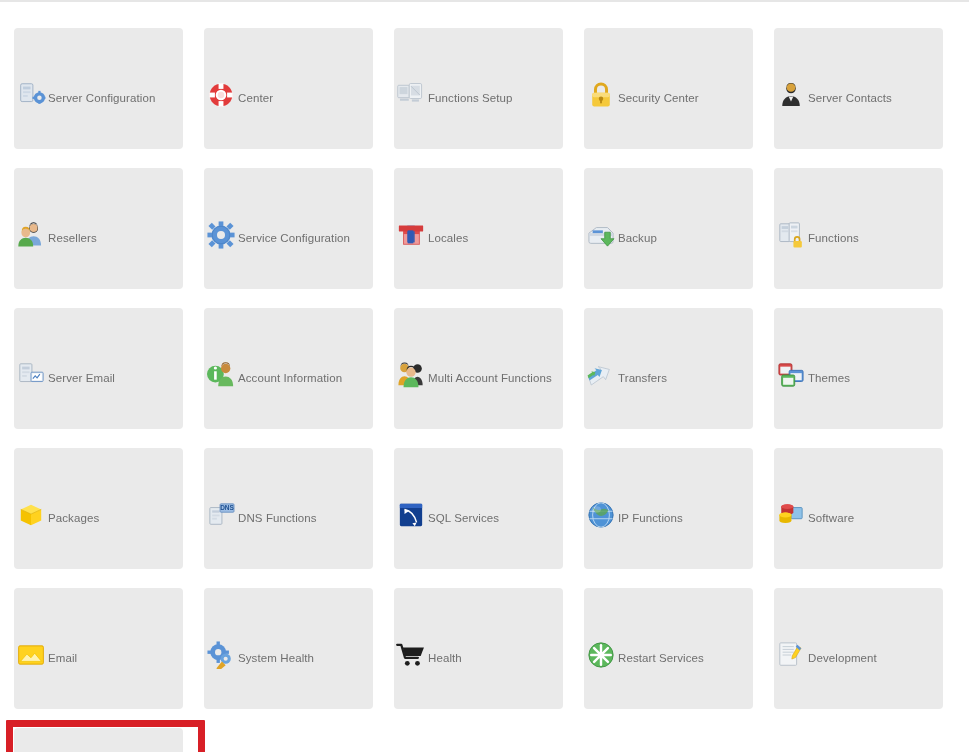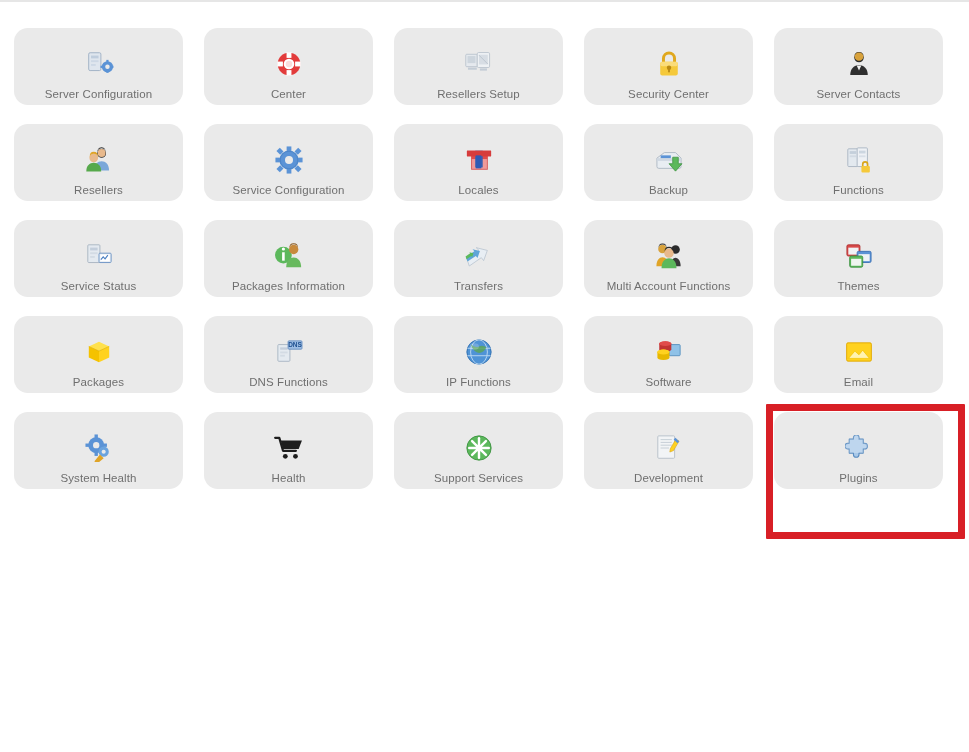--- a/index.html
+++ b/index.html
@@ -37,25 +37,24 @@
     width: 941px;
     display: grid;
     grid-template-columns: repeat(5, 169px);
     column-gap: 21px;
     row-gap: 19px;
   }
 
   .card {
     position: relative;
     width: 169px;
-    height: 77px;
+    height: 121px;
     background: #eaeaea;
-    border-radius: 14px;
+    border-radius: 4px;
     display: flex;
-    flex-direction: column;
     align-items: center;
     justify-content: flex-start;
     padding-top: 19px;
     cursor: pointer;
     user-select: none;
   }
 
   .card .icon-wrap {
     width: 34px;
     height: 34px;
@@ -139,21 +138,21 @@
           <svg width="30" height="28" viewBox="0 0 34 30">
       <rect x="2" y="4" width="13" height="14" rx="1" fill="#e5e9ee" stroke="#b9c3cd"></rect>
       <rect x="4" y="6" width="9" height="8" fill="#cdd5dd"></rect>
       <rect x="4.5" y="19" width="10" height="2.5" fill="#c3ccd6"></rect>
       <rect x="15" y="2" width="14" height="17" rx="1.5" fill="#eef1f4" stroke="#b9c3cd"></rect>
       <rect x="17" y="4.5" width="10" height="11" fill="#d7dde4"></rect>
       <path d="M17 5 L27 15" stroke="#b9c3cd" stroke-width="1"></path>
       <rect x="18" y="20" width="8" height="2.5" fill="#c3ccd6"></rect>
           </svg>
         </span>
-        <span class="card-label">Resellers Setup</span>
+        <span class="card-label">Functions Setup</span>
       </div>
       <div class="card">
         <span class="icon-wrap">
           <svg width="24" height="28" viewBox="0 0 26 30">
       <path d="M7 13 V9 a6 6 0 0 1 12 0 v4" fill="none" stroke="#e0a81e" stroke-width="3.2"></path>
       <rect x="3.5" y="12.5" width="19" height="15" rx="2.2" fill="#f5c93b"></rect>
       <rect x="3.5" y="12.5" width="19" height="5" rx="2.2" fill="#fadc7a"></rect>
       <circle cx="13" cy="19" r="2.4" fill="#b98a14"></circle>
       <rect x="12" y="19" width="2" height="5" fill="#b98a14"></rect>
           </svg>
@@ -250,62 +249,62 @@
           <svg width="30" height="28" viewBox="0 0 32 30">
       <rect x="4" y="3" width="13" height="19" rx="1" fill="#e4eaf0" stroke="#a9b5c2"></rect>
       <rect x="6.5" y="6" width="8" height="3" fill="#c3cedb"></rect>
       <rect x="6.5" y="11" width="8" height="2" fill="#d3dbe4"></rect>
       <rect x="6.5" y="15" width="5" height="2" fill="#d3dbe4"></rect>
       <rect x="16" y="12" width="13" height="10" rx="1" fill="#e8eef5" stroke="#6d93c4"></rect>
       <rect x="17.5" y="13.5" width="10" height="7" fill="#ffffff"></rect>
       <path d="M18 19 l2.5 -3 l2 2 l3 -4" stroke="#4a7fc1" stroke-width="1.2" fill="none"></path>
           </svg>
         </span>
-        <span class="card-label">Service Status</span>
+        <span class="card-label">Server Email</span>
       </div>
       <div class="card">
         <span class="icon-wrap">
           <svg width="30" height="28" viewBox="0 0 32 30">
       <circle cx="10" cy="14" r="9" fill="#5cb85c"></circle>
       <rect x="8.6" y="11" width="2.8" height="9" fill="#ffffff"></rect>
       <circle cx="10" cy="7.5" r="1.7" fill="#ffffff"></circle>
       <circle cx="21" cy="8" r="5" fill="#c88a3c"></circle>
       <path d="M16.4 7 a4.6 4.6 0 0 1 9.2 0 q0.4 -5.6 -4.6 -5.6 q-5 0 -4.6 5.6z" fill="#8a5a22"></path>
       <path d="M13 27 c0 -7 3.6 -10.5 8 -10.5 s8 3.5 8 10.5z" fill="#68b95e"></path>
           </svg>
         </span>
-        <span class="card-label">Packages Information</span>
-      </div>
-      <div class="card">
-        <span class="icon-wrap">
-          <svg width="30" height="26" viewBox="0 0 32 28">
-      <path d="M3 17 l13 -9 l-3 -3 l12 3 l-4 11 l-2.5 -3.2 l-13 9z" fill="#e8eef4" stroke="#b5c1cd" stroke-width="0.8"></path>
-      <path d="M2 15 l9 -6 l-2 -2.4 l8 2 l-2.6 7.6 l-1.8 -2.2 l-9 6z" fill="#5fa5d8"></path>
-      <path d="M1.5 14.5 l5 -3.4 l-1 -1.2 l4.6 1.1 l-1.5 4.2 l-1 -1.2 l-5 3.4z" fill="#5cb85c"></path>
-          </svg>
-        </span>
-        <span class="card-label">Transfers</span>
+        <span class="card-label">Account Information</span>
       </div>
       <div class="card">
         <span class="icon-wrap">
           <svg width="30" height="28" viewBox="0 0 32 30">
       <circle cx="23" cy="8" r="4.6" fill="#2b2b2b"></circle>
       <path d="M17.5 26 c0 -6 3.1 -9 5.5 -9 s5.5 3 5.5 9z" fill="#3a3a3a"></path>
       <circle cx="9" cy="7.5" r="4.6" fill="#d8a23c"></circle>
       <path d="M4.8 7 a4.3 4.3 0 0 1 8.6 0 q0.4 -5.4 -4.3 -5.4 q-4.7 0 -4.3 5.4z" fill="#2b2b2b"></path>
       <path d="M2.5 26 c0 -6.5 3.2 -9.6 6.5 -9.6 s6.5 3.1 6.5 9.6z" fill="#e0a427"></path>
       <circle cx="16" cy="12" r="5" fill="#e8b98c"></circle>
       <path d="M11.3 11 a4.7 4.7 0 0 1 9.4 0 q0.4 -5.8 -4.7 -5.8 q-5.1 0 -4.7 5.8z" fill="#2b2b2b"></path>
       <path d="M8 28 c0 -7 3.6 -10.5 8 -10.5 s8 3.5 8 10.5z" fill="#5cb85c"></path>
           </svg>
         </span>
         <span class="card-label">Multi Account Functions</span>
       </div>
       <div class="card">
         <span class="icon-wrap">
+          <svg width="30" height="26" viewBox="0 0 32 28">
+      <path d="M3 17 l13 -9 l-3 -3 l12 3 l-4 11 l-2.5 -3.2 l-13 9z" fill="#e8eef4" stroke="#b5c1cd" stroke-width="0.8"></path>
+      <path d="M2 15 l9 -6 l-2 -2.4 l8 2 l-2.6 7.6 l-1.8 -2.2 l-9 6z" fill="#5fa5d8"></path>
+      <path d="M1.5 14.5 l5 -3.4 l-1 -1.2 l4.6 1.1 l-1.5 4.2 l-1 -1.2 l-5 3.4z" fill="#5cb85c"></path>
+          </svg>
+        </span>
+        <span class="card-label">Transfers</span>
+      </div>
+      <div class="card">
+        <span class="icon-wrap">
           <svg width="28" height="26" viewBox="0 0 30 28">
       <rect x="2" y="2" width="14" height="12" rx="1.5" fill="#d94a4a" stroke="#b03333"></rect>
       <rect x="3.5" y="5" width="11" height="7.5" fill="#f0f2f4"></rect>
       <rect x="13" y="9" width="15" height="12" rx="1.5" fill="#5b93d6" stroke="#3e72b5"></rect>
       <rect x="14.5" y="12" width="12" height="7.5" fill="#eef2f6"></rect>
       <rect x="5" y="14" width="14" height="12" rx="1.5" fill="#5cb85c" stroke="#3f9343"></rect>
       <rect x="6.5" y="17" width="11" height="7.5" fill="#eff5ef"></rect>
           </svg>
         </span>
         <span class="card-label">Themes</span>
@@ -326,20 +325,32 @@
           <svg width="30" height="26" viewBox="0 0 32 28">
       <rect x="4" y="6" width="13" height="18" rx="1" fill="#e4eaf0" stroke="#a9b5c2"></rect>
       <rect x="6.5" y="9" width="8" height="2.5" fill="#c3cedb"></rect>
       <rect x="6.5" y="13.5" width="8" height="2" fill="#d3dbe4"></rect>
       <rect x="6.5" y="17" width="5" height="2" fill="#d3dbe4"></rect>
       <rect x="15" y="2" width="15" height="9" rx="1" fill="#9dbde4" stroke="#6d93c4"></rect>
       <text x="22.5" y="9" font-size="7" font-family="Liberation Sans, sans-serif" font-weight="bold" fill="#1d4f8f" text-anchor="middle">DNS</text>
           </svg>
         </span>
         <span class="card-label">DNS Functions</span>
+      </div>
+      <div class="card">
+        <span class="icon-wrap">
+          <svg width="26" height="26" viewBox="0 0 28 28">
+      <rect x="2" y="2" width="24" height="24" rx="1.5" fill="#123f8f"></rect>
+      <rect x="2" y="2" width="24" height="4.5" fill="#2f63c2"></rect>
+      <path d="M7 8 q10 2 13 14" fill="none" stroke="#ffffff" stroke-width="1.6"></path>
+      <path d="M7 8 l0 5 l4.5 -3z" fill="#ffffff"></path>
+      <path d="M20 22 l-4.5 0.8 l2.6 3.2z" fill="#ffffff"></path>
+          </svg>
+        </span>
+        <span class="card-label">SQL Services</span>
       </div>
       <div class="card">
         <span class="icon-wrap">
           <svg width="28" height="28" viewBox="0 0 30 30">
       <circle cx="15" cy="15" r="13" fill="#4f93d6"></circle>
       <circle cx="15" cy="15" r="13" fill="none" stroke="#2f6fb0" stroke-width="1"></circle>
       <path d="M15 2 a9 13 0 0 0 0 26 a9 13 0 0 0 0 -26z" fill="none" stroke="#bcd9f2" stroke-width="1"></path>
       <path d="M2.5 11 h25 M2.5 19 h25" stroke="#bcd9f2" stroke-width="1"></path>
       <path d="M6 7 q5 4 9 2 q4 -2 8 1 q-3 6 -8 6 q-5 0 -9 -9z" fill="#5aa45c" opacity="0.85"></path>
       <ellipse cx="10" cy="9" rx="5" ry="3.5" fill="#ffffff" opacity="0.2"></ellipse>
@@ -409,21 +420,21 @@
       <circle cx="15" cy="15" r="13" fill="none" stroke="#3f9343"></circle>
       <g stroke="#ffffff" stroke-width="2.6" stroke-linecap="round">
         <path d="M15 4.5 v21"></path>
               <path d="M4.5 15 h21"></path>
         <path d="M7.6 7.6 l14.8 14.8"></path>
               <path d="M22.4 7.6 l-14.8 14.8"></path>
       </g>
       <circle cx="15" cy="15" r="3.6" fill="#ffffff"></circle>
           </svg>
         </span>
-        <span class="card-label">Support Services</span>
+        <span class="card-label">Restart Services</span>
       </div>
       <div class="card">
         <span class="icon-wrap">
           <svg width="28" height="28" viewBox="0 0 30 30">
       <rect x="3" y="2" width="18" height="24" rx="1" fill="#f2f4f6" stroke="#b7c0c9"></rect>
       <g stroke="#c4ccd4" stroke-width="1">
         <path d="M6 6 h12 M6 9 h12 M6 12 h12 M6 15 h9"></path>
       </g>
       <path d="M20 19 l7 -12 l4 2.3 l-7 12 l-4.6 1.8z" fill="#ffd21f" stroke="#d9a61c" stroke-width="0.8" transform="translate(-4,-2) scale(0.85) translate(4,2)"></path>
       <path d="M22 4 l4 4 l-2 2 l-4 -4z" fill="#5b93d6"></path>

